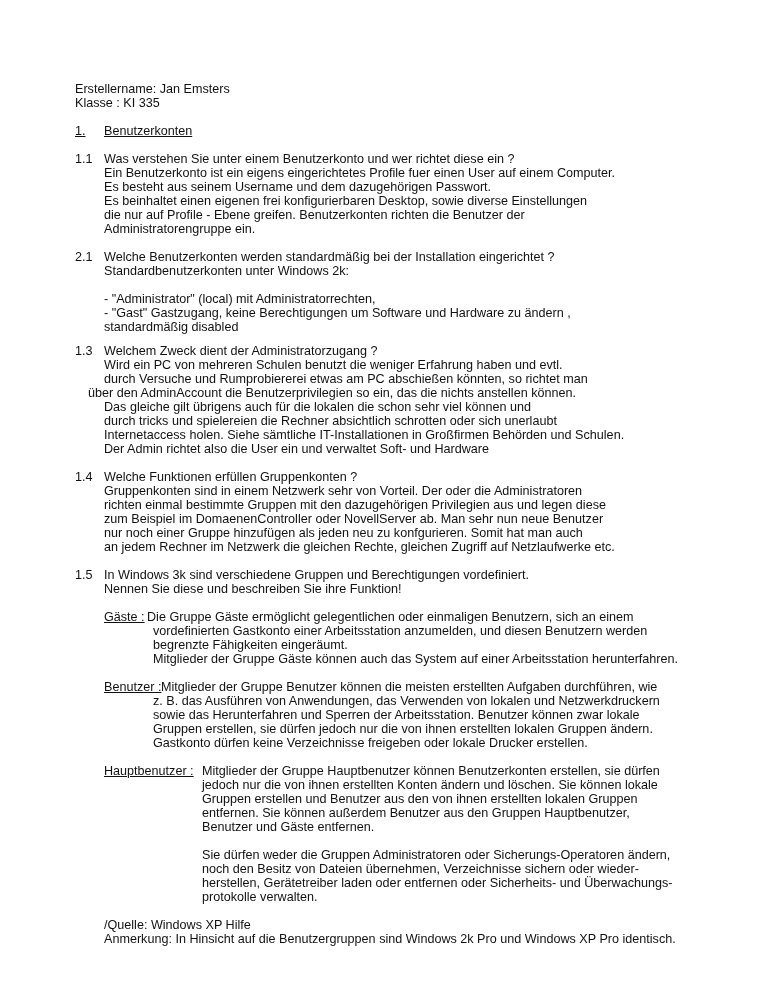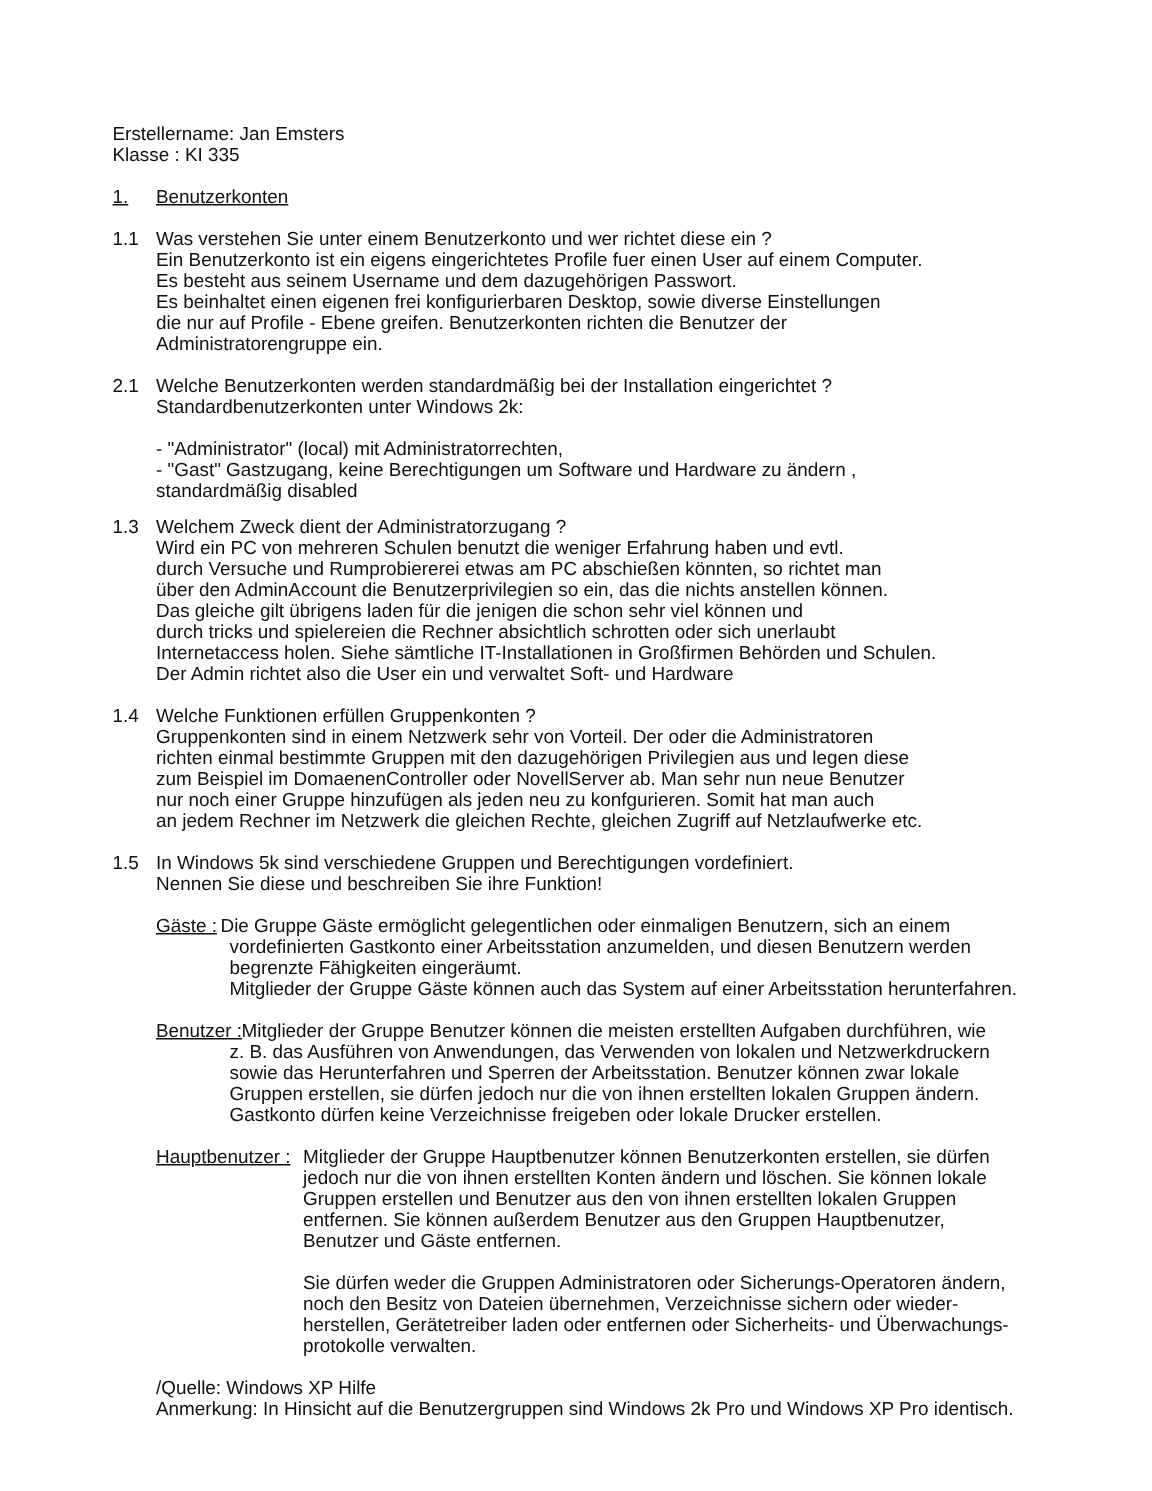--- a/index.html
+++ b/index.html
@@ -31,36 +31,36 @@
   <div class="line" style="left:104px;top:250px">Welche Benutzerkonten werden standardmäßig bei der Installation eingerichtet ?</div>
   <div class="line" style="left:104px;top:264px">Standardbenutzerkonten unter Windows 2k:</div>
   <div class="line" style="left:104px;top:292px">- "Administrator" (local) mit Administratorrechten,</div>
   <div class="line" style="left:104px;top:306px">- "Gast" Gastzugang, keine Berechtigungen um Software und Hardware zu ändern ,</div>
   <div class="line" style="left:104px;top:320px"> standardmäßig disabled</div>
 
   <div class="line" style="left:75px;top:344px">1.3</div>
   <div class="line" style="left:104px;top:344px">Welchem Zweck dient der Administratorzugang ?</div>
   <div class="line" style="left:104px;top:358px">Wird ein PC von mehreren Schulen benutzt die weniger Erfahrung haben und evtl.</div>
   <div class="line" style="left:104px;top:372px">durch Versuche und Rumprobiererei etwas am PC abschießen könnten, so richtet man</div>
-  <div class="line" style="left:104px;top:386px">über den AdminAccount die Benutzerprivilegien so ein, das die nichts anstellen können.</div>
-  <div class="line" style="left:104px;top:400px">Das gleiche gilt übrigens laden für die jenigen die schon sehr viel können und</div>
+  <div class="line" style="left:88px;top:386px">über den AdminAccount die Benutzerprivilegien so ein, das die nichts anstellen können.</div>
+  <div class="line" style="left:104px;top:400px">Das gleiche gilt übrigens auch für die lokalen die schon sehr viel können und</div>
   <div class="line" style="left:104px;top:414px">durch tricks und spielereien die Rechner absichtlich schrotten oder sich unerlaubt</div>
   <div class="line" style="left:104px;top:428px">Internetaccess holen. Siehe sämtliche IT-Installationen in Großfirmen Behörden und Schulen.</div>
   <div class="line" style="left:104px;top:442px">Der Admin richtet also die User ein und verwaltet Soft- und Hardware</div>
 
   <div class="line" style="left:75px;top:470px">1.4</div>
   <div class="line" style="left:104px;top:470px">Welche Funktionen erfüllen Gruppenkonten ?</div>
   <div class="line" style="left:104px;top:484px">Gruppenkonten sind in einem Netzwerk sehr von Vorteil. Der oder die Administratoren</div>
   <div class="line" style="left:104px;top:498px">richten einmal bestimmte Gruppen mit den dazugehörigen Privilegien aus und legen diese</div>
   <div class="line" style="left:104px;top:512px">zum Beispiel im DomaenenController oder NovellServer ab. Man sehr nun neue Benutzer</div>
   <div class="line" style="left:104px;top:526px">nur noch einer Gruppe hinzufügen als jeden neu zu konfgurieren. Somit hat man auch</div>
   <div class="line" style="left:104px;top:540px">an jedem Rechner im Netzwerk die gleichen Rechte, gleichen Zugriff auf Netzlaufwerke etc.</div>
 
   <div class="line" style="left:75px;top:568px">1.5</div>
-  <div class="line" style="left:104px;top:568px">In Windows 5k sind verschiedene Gruppen und Berechtigungen vordefiniert.</div>
+  <div class="line" style="left:104px;top:568px">In Windows 3k sind verschiedene Gruppen und Berechtigungen vordefiniert.</div>
   <div class="line" style="left:104px;top:582px">Nennen Sie diese und beschreiben Sie ihre Funktion!</div>
 
   <div class="line u" style="left:104px;top:610px">Gäste :</div>
   <div class="line" style="left:147px;top:610px">Die Gruppe Gäste ermöglicht gelegentlichen oder einmaligen Benutzern, sich an einem</div>
   <div class="line" style="left:153px;top:624px">vordefinierten Gastkonto einer Arbeitsstation anzumelden, und diesen Benutzern werden</div>
   <div class="line" style="left:153px;top:638px">begrenzte Fähigkeiten eingeräumt.</div>
   <div class="line" style="left:153px;top:652px">Mitglieder der Gruppe Gäste können auch das System auf einer Arbeitsstation herunterfahren.</div>
 
   <div class="line u" style="left:104px;top:680px">Benutzer :</div>
   <div class="line" style="left:161px;top:680px">Mitglieder der Gruppe Benutzer können die meisten erstellten Aufgaben durchführen, wie</div>

